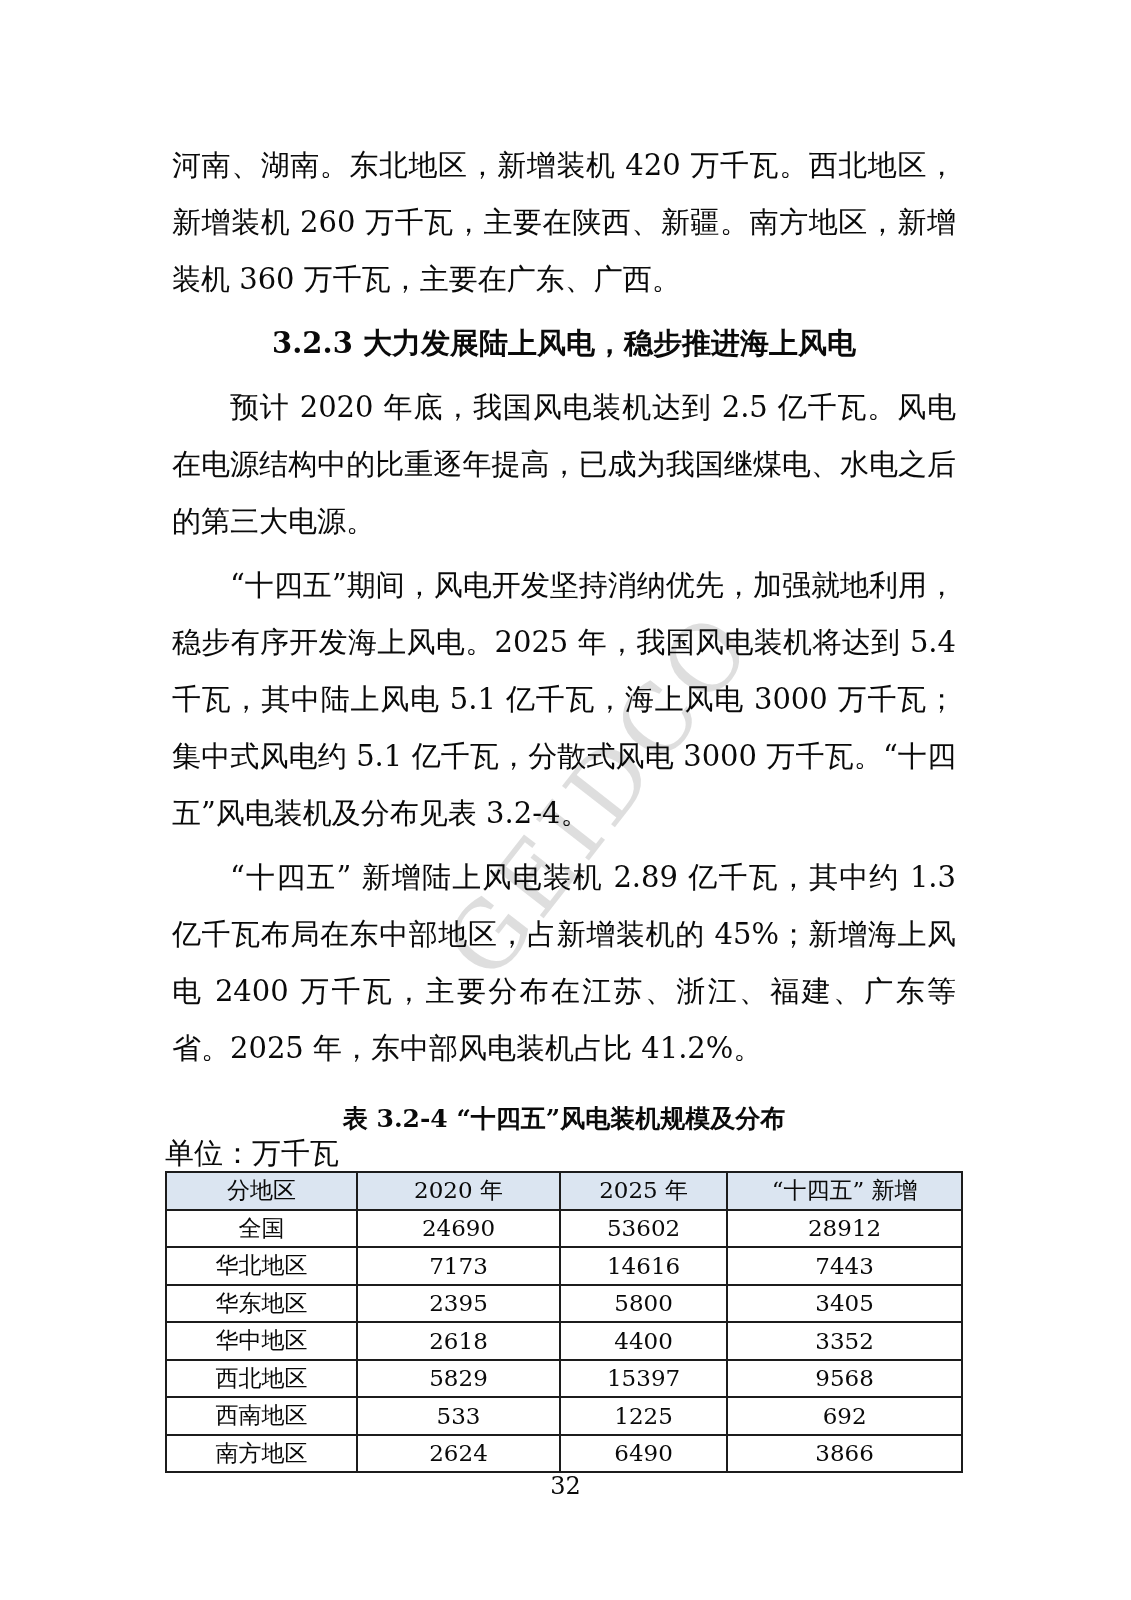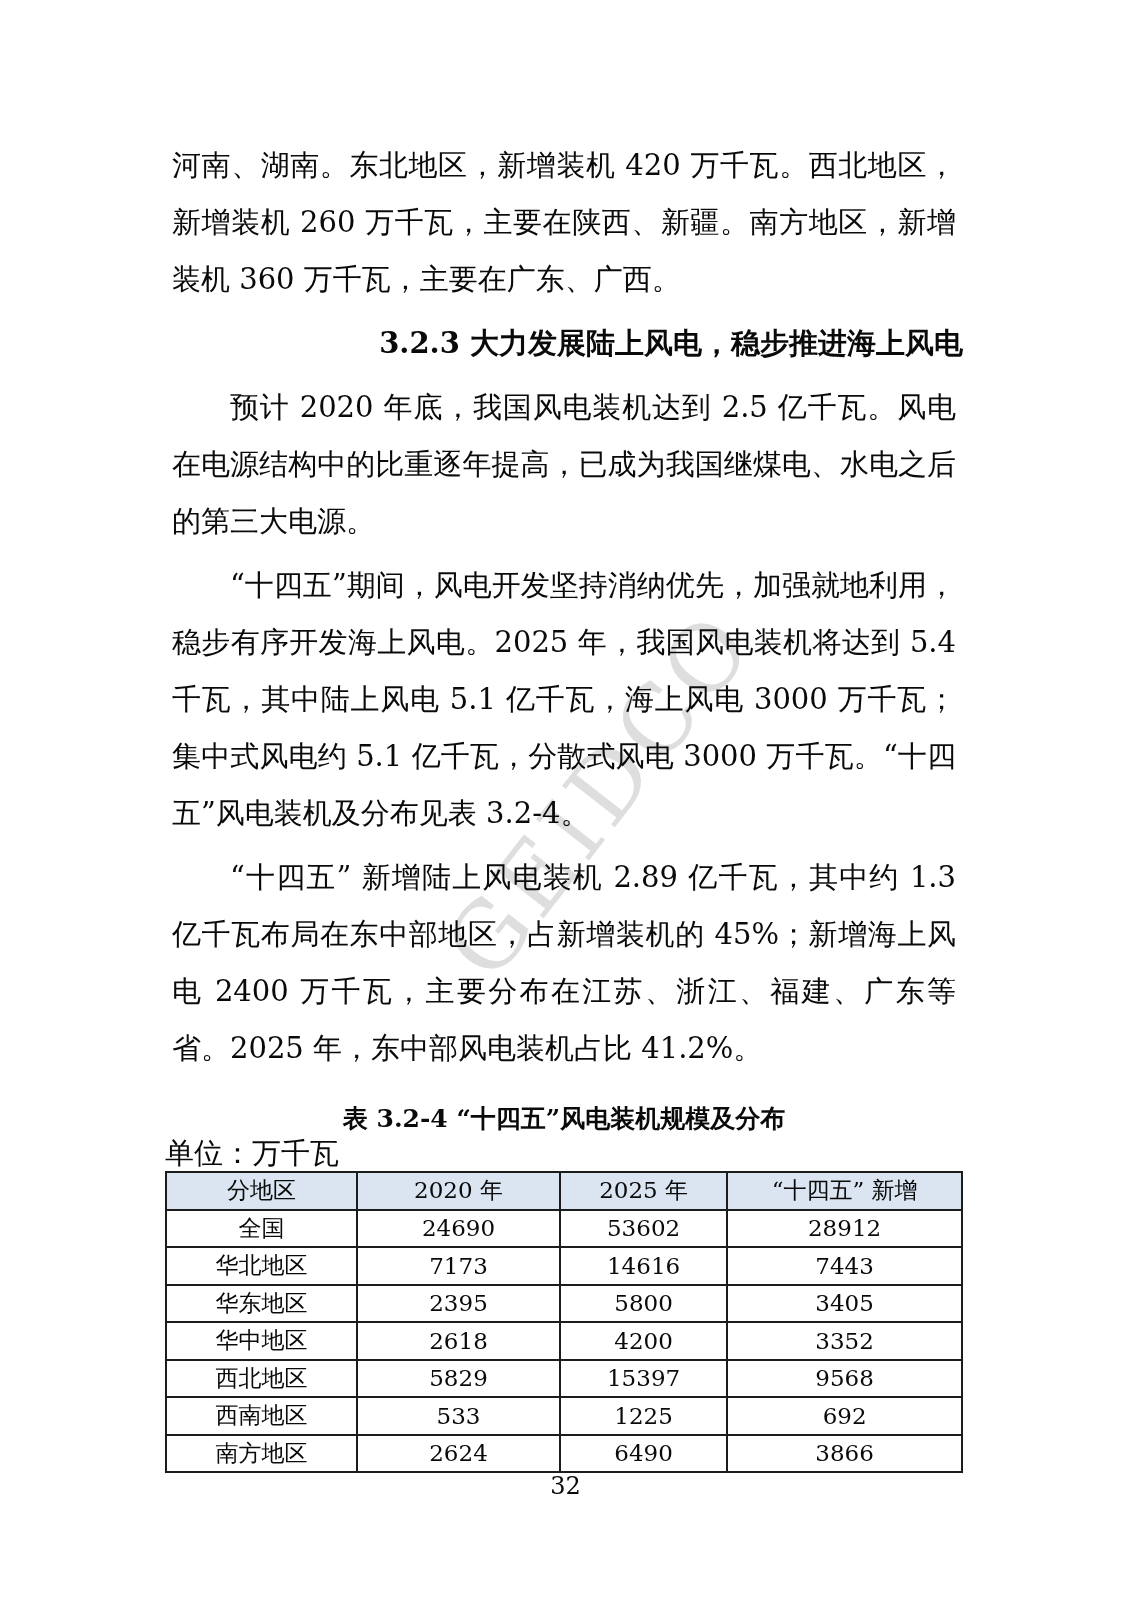--- a/index.html
+++ b/index.html
@@ -42,21 +42,21 @@
     line-height: 57px;
     text-align: justify;
     text-justify: inter-character;
   }
   p.indent { text-indent: 2em; }
   h3.section {
     margin: 0;
     font-size: 29px;
     line-height: 57px;
     font-weight: bold;
-    text-align: right;
+    text-align: center;
   }
   .table-caption {
     margin-top: 24px;
     text-align: center;
     font-weight: bold;
     font-size: 25px;
     line-height: 36px;
   }
   .unit-note {
     text-align: left;
@@ -148,21 +148,21 @@
         </tr>
         <tr>
           <td>华东地区</td>
           <td>2395</td>
           <td>5800</td>
           <td>3405</td>
         </tr>
         <tr>
           <td>华中地区</td>
           <td>2618</td>
-          <td>4200</td>
+          <td>4400</td>
           <td>3352</td>
         </tr>
         <tr>
           <td>西北地区</td>
           <td>5829</td>
           <td>15397</td>
           <td>9568</td>
         </tr>
         <tr>
           <td>西南地区</td>

